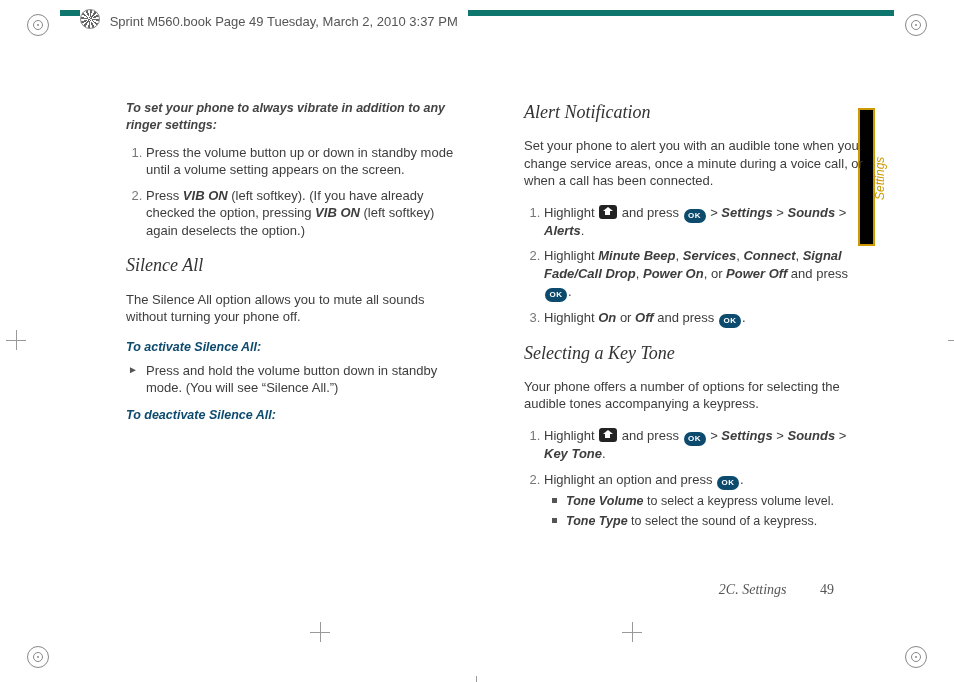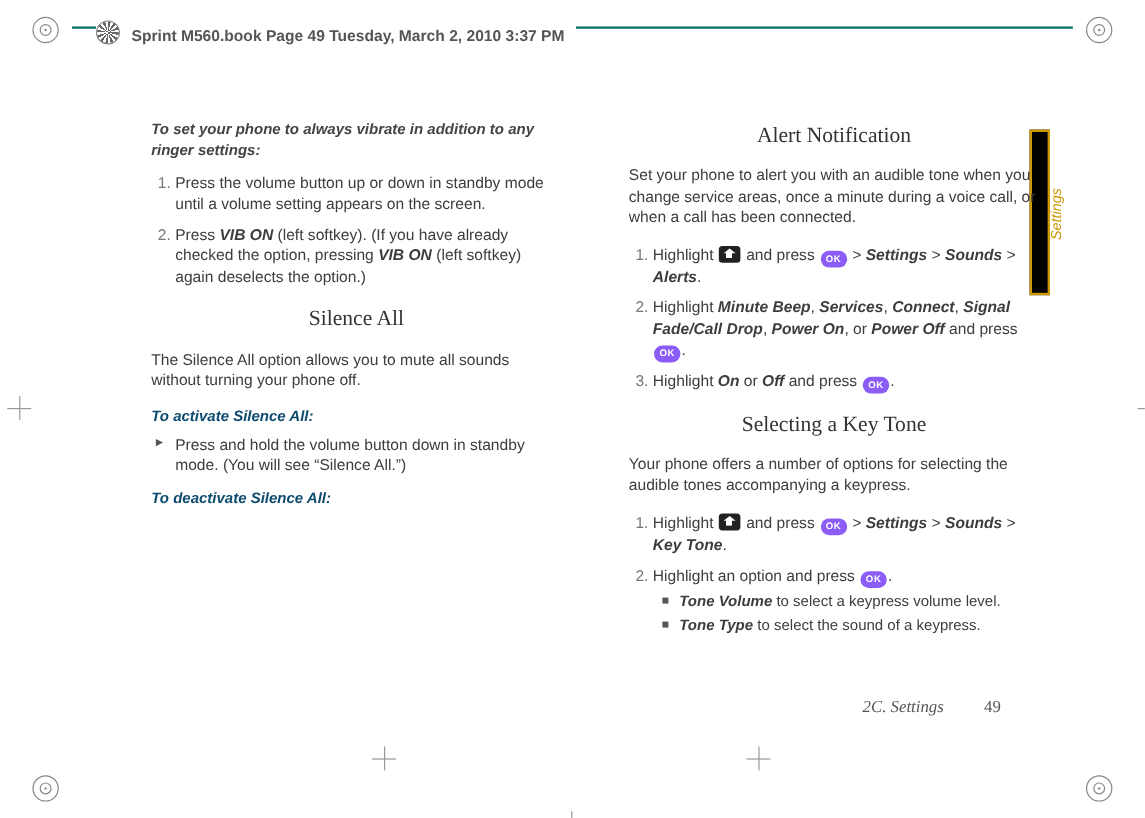--- a/index.html
+++ b/index.html
@@ -41,25 +41,24 @@
   .crosshair::before, .crosshair::after {
     content:"";
     position:absolute;
     background:#999;
   }
   .crosshair.h::before { width:20px; height:1px; top:10px; left:0; }
   .crosshair.v::after  { width:1px; height:20px; top:0; left:10px; }
   .header {
     position: absolute;
     left: 60px;
-    top: 22px;
+    top: 10px;
     right: 60px;
-    border-top: 2px solid #0f766e;
+    border-top: 6px solid #0f766e;
     height: 22px;
-    font-weight: bold;
   }
   .header-inner {
     display:inline-block;
     background:#fff;
     position:relative;
     top:-10px;
     left:20px;
     padding-right:10px;
     font-size:13px;
     color:#555;
@@ -84,25 +83,25 @@
     gap:56px;
   }
   .col {
     flex:1 1 0;
     font-size:13px;
     line-height:1.35;
     color:#3d3d3d;
   }
   h2 {
     font-family: Georgia, "Times New Roman", serif;
+    font-style: italic;
     font-weight: normal;
     font-size: 18px;
     margin: 14px 0 8px 0;
     color:#333;
-    text-align:center;
   }
   .intro {
     font-family: Arial, sans-serif;
     font-style: italic;
     font-weight: bold;
     font-size: 12.5px;
     margin: 0 0 10px 0;
     color:#444;
   }
   .sub {
@@ -171,21 +170,21 @@
   .home-icon::after {
     content:"";
     position:absolute;
     left:6px; top:5.5px;
     width:5px; height:5px;
     background:#fff;
   }
   .ok-icon {
     display:inline-block;
     min-width:18px; height:14px;
-    background:#8b5cf6;
+    background:#0c4a6e;
     border-radius:8px;
     color:#fff;
     font-size:8px;
     line-height:14px;
     text-align:center;
     padding:0 2px;
     position:relative;
     top:1px;
     margin:0 1px;
     font-family: Arial, sans-serif;

